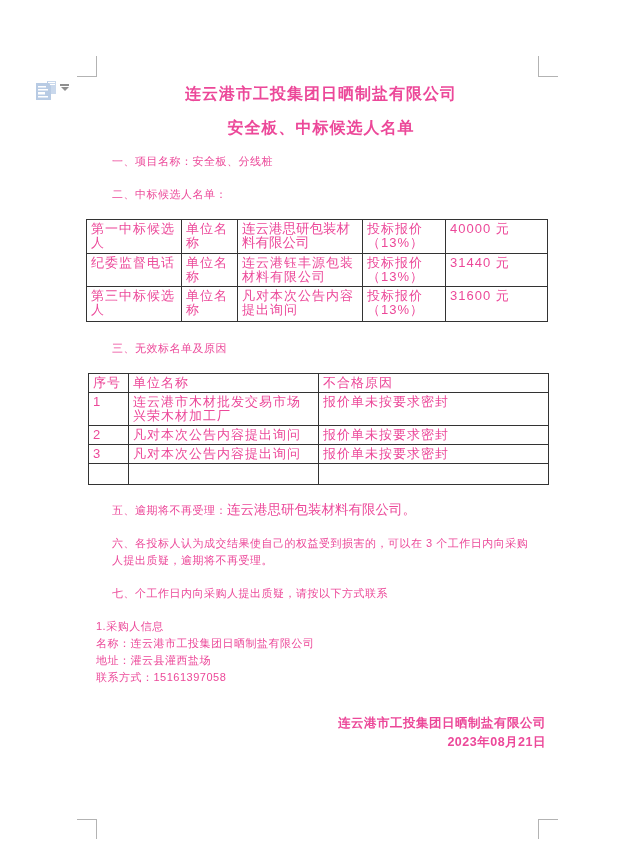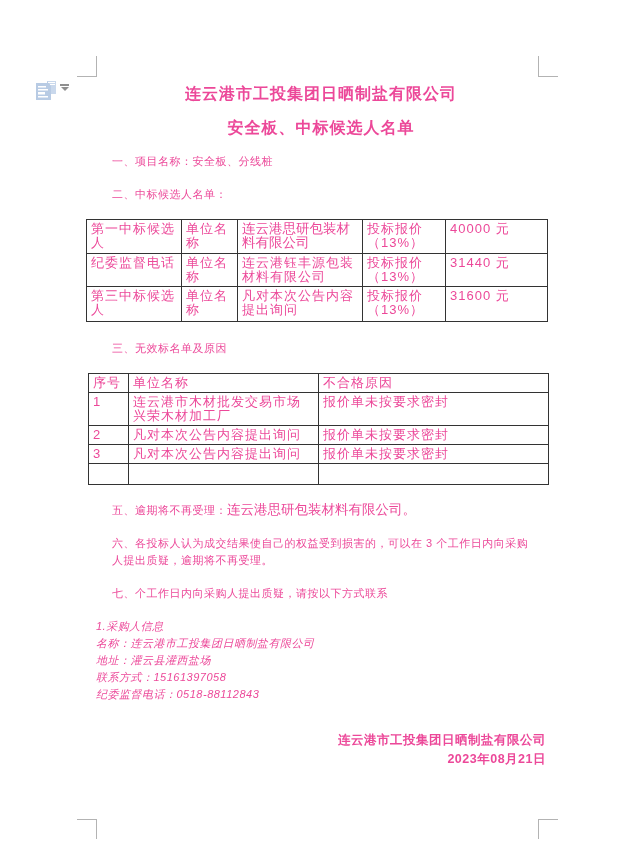--- a/index.html
+++ b/index.html
@@ -26,21 +26,21 @@
   .doc-title.last{margin-bottom:9px;}
   p.body-line{font-size:11px;line-height:17px;margin:16px;letter-spacing:0.5px;}
   .sp-before{margin-top:16px;}
   table{border-collapse:collapse;table-layout:fixed;}
   td,th{border:1px solid #333;padding:2px 4px;font-size:13px;line-height:14px;vertical-align:top;text-align:left;letter-spacing:1px;font-weight:normal;word-break:break-all;}
   .t1{width:461px;margin-left:-10px;}
   .t2{width:460px;margin-left:-8px;}
   .t2 th{font-weight:normal;}
   .pasted{font-size:13.5px;letter-spacing:0;}
   .item5{margin-top:29px;}
-  .contact-block p{margin:0;font-style:italic;}
+  .contact-block p{margin:0;}
   .signature{margin-top:28px;text-align:right;font-weight:bold;}
   .signature p{margin:0;font-size:12.5px;line-height:19px;letter-spacing:0.5px;}
 </style>
 </head>
 <body>
 
 <div class="page">
 
   <div class="crop" style="left:96px;top:56px;width:1px;height:20px;"></div>
   <div class="crop" style="left:77px;top:76px;width:20px;height:1px;"></div>
@@ -151,21 +151,20 @@
 
     <p class="body-line item5"><span>五、逾期将不再受理：</span><span class="pasted">连云港思研包装材料有限公司。</span></p>
     <p class="body-line">六、各投标人认为成交结果使自己的权益受到损害的，可以在 3 个工作日内向采购人提出质疑，逾期将不再受理。</p>
     <p class="body-line">七、个工作日内向采购人提出质疑，请按以下方式联系</p>
 
     <div class="contact-block">
       <p class="body-line">1.采购人信息</p>
       <p class="body-line">名称：连云港市工投集团日晒制盐有限公司</p>
       <p class="body-line">地址：灌云县灌西盐场</p>
       <p class="body-line">联系方式：15161397058</p>
-      <p class="body-line">纪委监督电话：0518-88112843</p>
     </div>
 
     <div class="signature">
       <p>连云港市工投集团日晒制盐有限公司</p>
       <p>2023年08月21日</p>
     </div>
 
   </div>
 </div>
 

